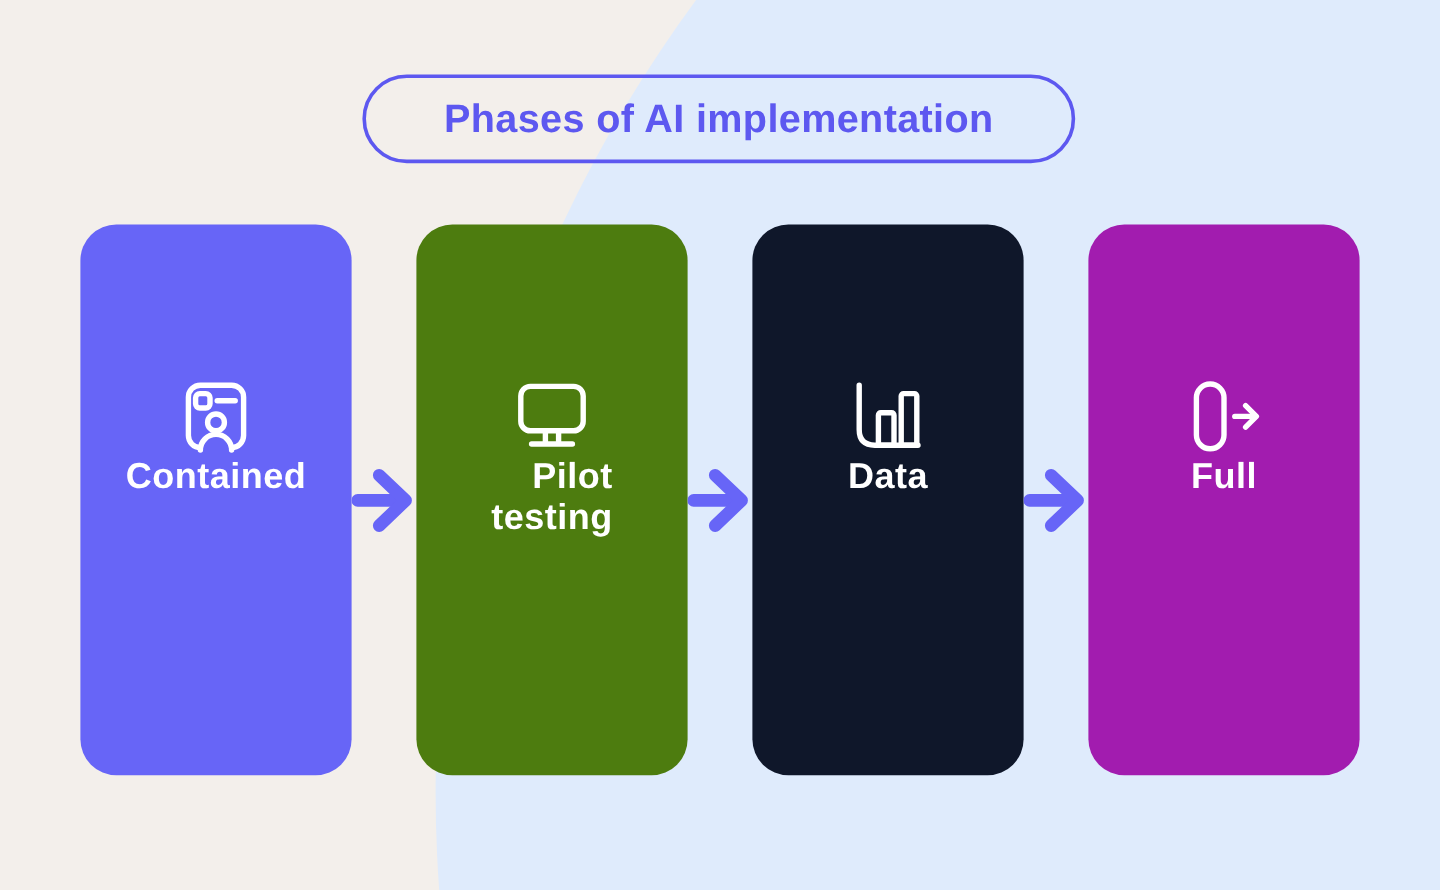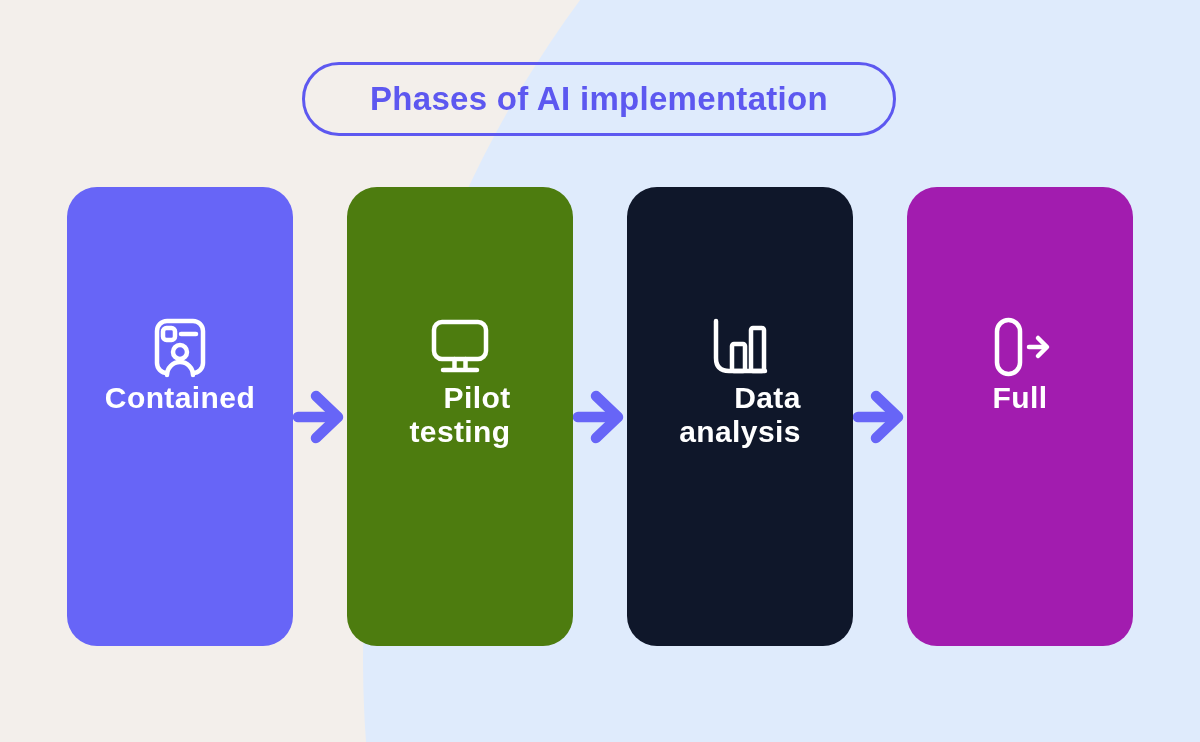--- a/index.html
+++ b/index.html
@@ -91,21 +91,20 @@
   <div class="card card-3" style="background:#0f172a;">
     <div class="icon-wrap">
       <svg width="68" height="68" viewBox="0 0 68 68" fill="none" stroke="#ffffff" stroke-width="4.5" stroke-linecap="round" stroke-linejoin="round">
         <path d="M 10 8 L 10 45 Q 10 58 23 58 L 59 58"></path>
         <rect x="26" y="31" width="13" height="27" rx="2"></rect>
         <rect x="45" y="15" width="13" height="43" rx="2"></rect>
       </svg>
     </div>
     <div class="card-label">
       <div>Data</div>
-      <div>analysis</div>
     </div>
   </div>
 
   <svg class="connector conn-3" viewBox="0 0 58 58" fill="none" stroke="#6765f7" stroke-width="10.5" stroke-linecap="round" stroke-linejoin="round">
     <path d="M 5 29 H 44"></path>
     <path d="M 23 8 L 45 29 L 23 50"></path>
   </svg>
 
   <div class="card card-4" style="background:#a21caf;">
     <div class="icon-wrap">

